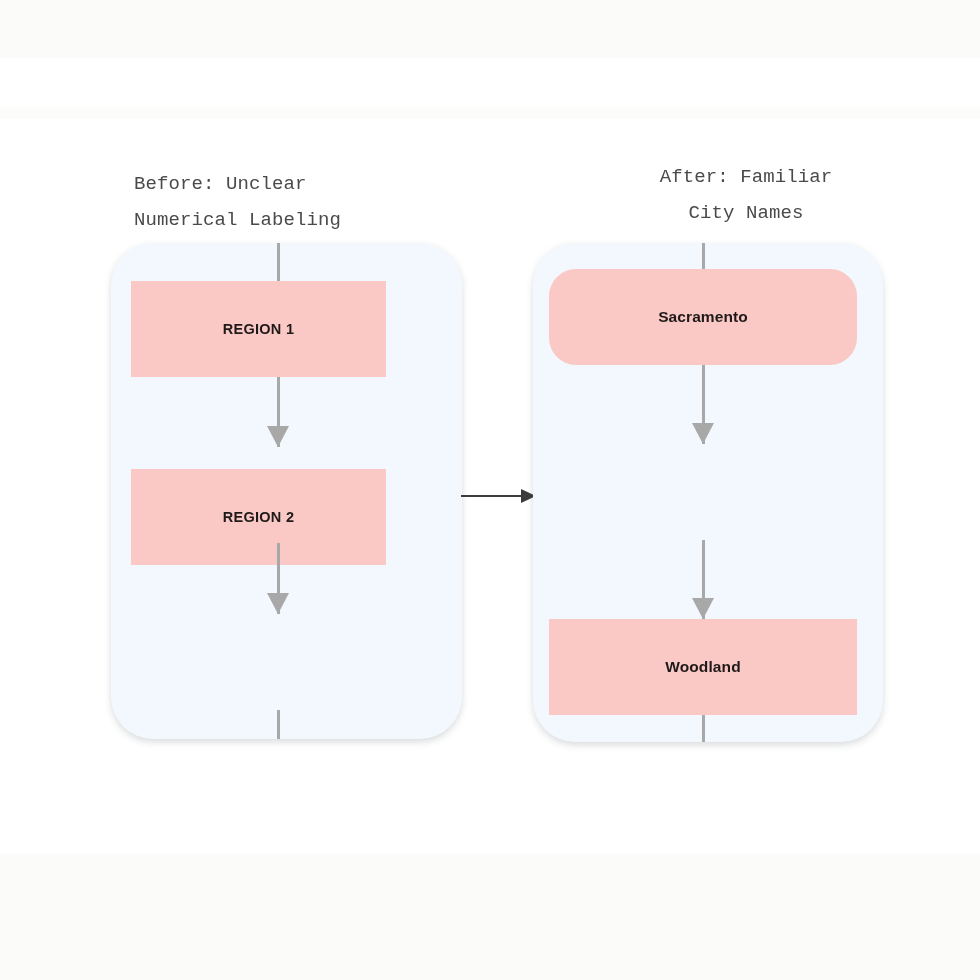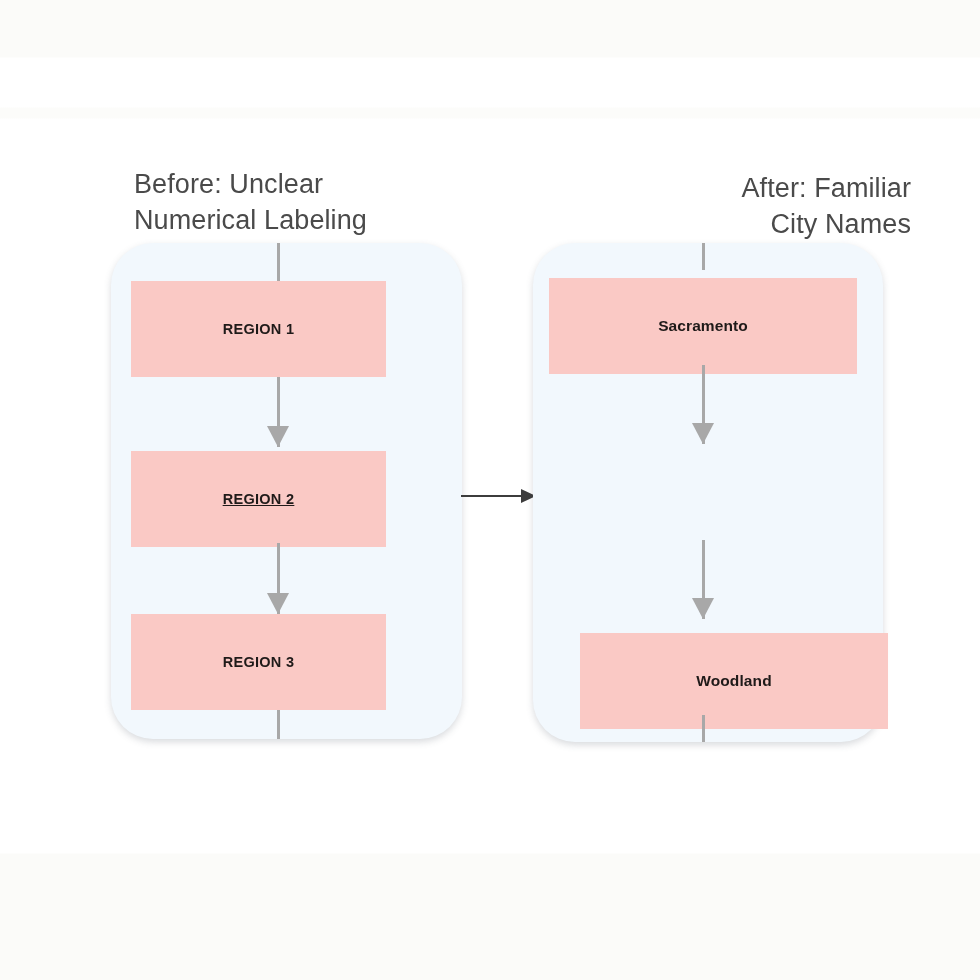--- a/index.html
+++ b/index.html
@@ -39,50 +39,51 @@
     background: #f2f8fd;
     border-radius: 42px;
     box-shadow: 0 3px 7px rgba(80, 90, 105, 0.22);
   }
   #panel-left  { left: 111px; top: 243px; width: 351px; height: 496px; }
   #panel-right { left: 533px; top: 243px; width: 350px; height: 499px; }
 
   
   .panel-heading {
     position: absolute;
-    font-size: 27px;
+    font-size: 19px;
     line-height: 36px;
     color: #4a4a4a;
     font-weight: 400;
     white-space: pre-line;
     letter-spacing: 0.1px;
+    font-family: Liberation Mono, monospace;
   }
   #heading-left  { left: 134px; top: 166px; width: 330px; text-align: left; }
-  #heading-right { left: 581px; top: 170px; width: 330px; text-align: right; }
+  #heading-right { left: 581px; top: 159px; width: 330px; text-align: center; }
 
   
   .node {
     position: absolute;
     background: #fac9c5;
     display: flex;
     align-items: center;
     justify-content: center;
     color: #1f1a19;
     font-weight: bold;
   }
   .node-left  { left: 131px; width: 255px; height: 96px; font-size: 14.5px; letter-spacing: 0.3px; }
   .node-right { left: 549px; width: 308px; height: 96px; font-size: 15.5px; letter-spacing: 0.1px; }
 
   #node-l0 { top: 281px; }
-  #node-l1 { top: 451px; text-decoration: underline; }
+  #node-l1 { top: 469px; }
   #node-l2 { top: 614px; }
 
-  #node-r0 { top: 278px; }
+  #node-r0 { top: 269px; border-radius: 27px; }
   #node-r1 { top: 444px; }
-  #node-r2 { top: 633px; margin-left: 31px; }
+  #node-r2 { top: 619px; }
 
   
   .connector {
     position: absolute;
     width: 22px;
   }
   .connector .stem {
     position: absolute;
     left: 10px;
     top: 0;
@@ -162,21 +163,20 @@
     <div class="head"></div>
   </div>
 
   <div class="node node-left" id="node-l1">REGION 2</div>
 
   <div class="connector" id="conn-l-12">
     <div class="stem"></div>
     <div class="head"></div>
   </div>
 
-  <div class="node node-left" id="node-l2">REGION 3</div>
 
   <div class="connector no-head" id="conn-l-tail">
     <div class="stem"></div>
 
   </div>
 
   <div id="transition-arrow">
     <div class="h-stem"></div>
     <div class="h-head"></div>
   </div>

